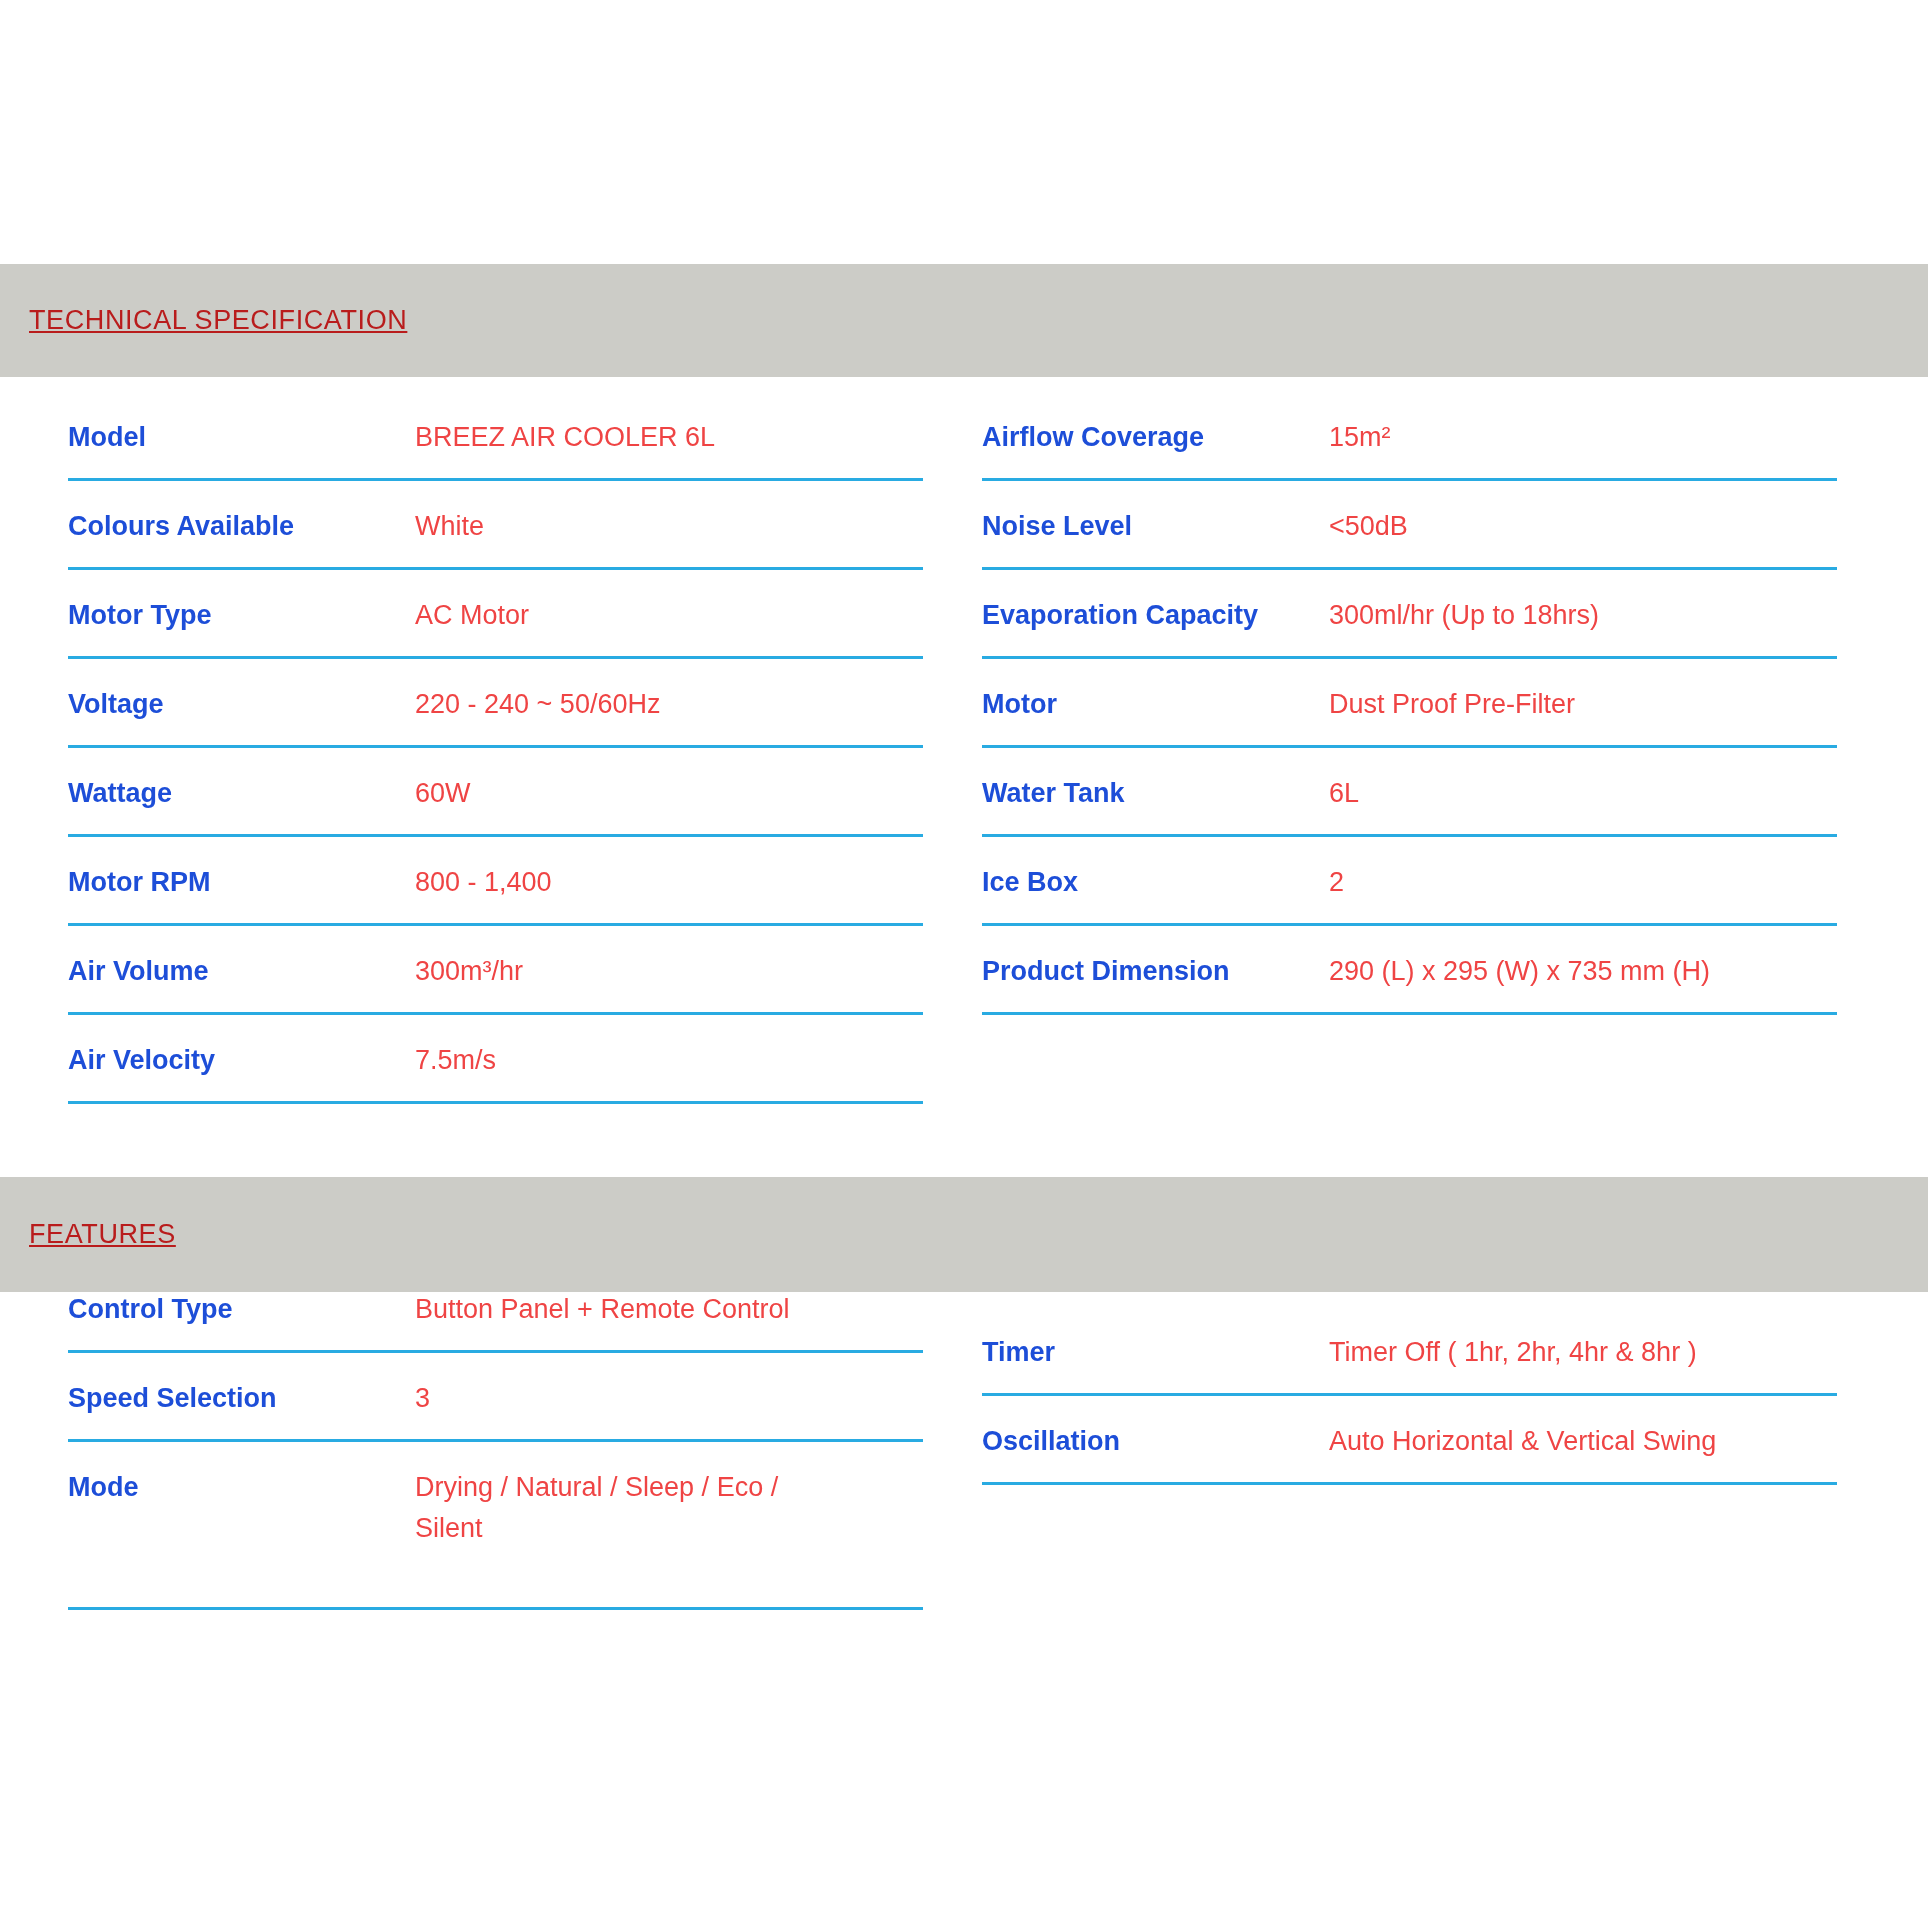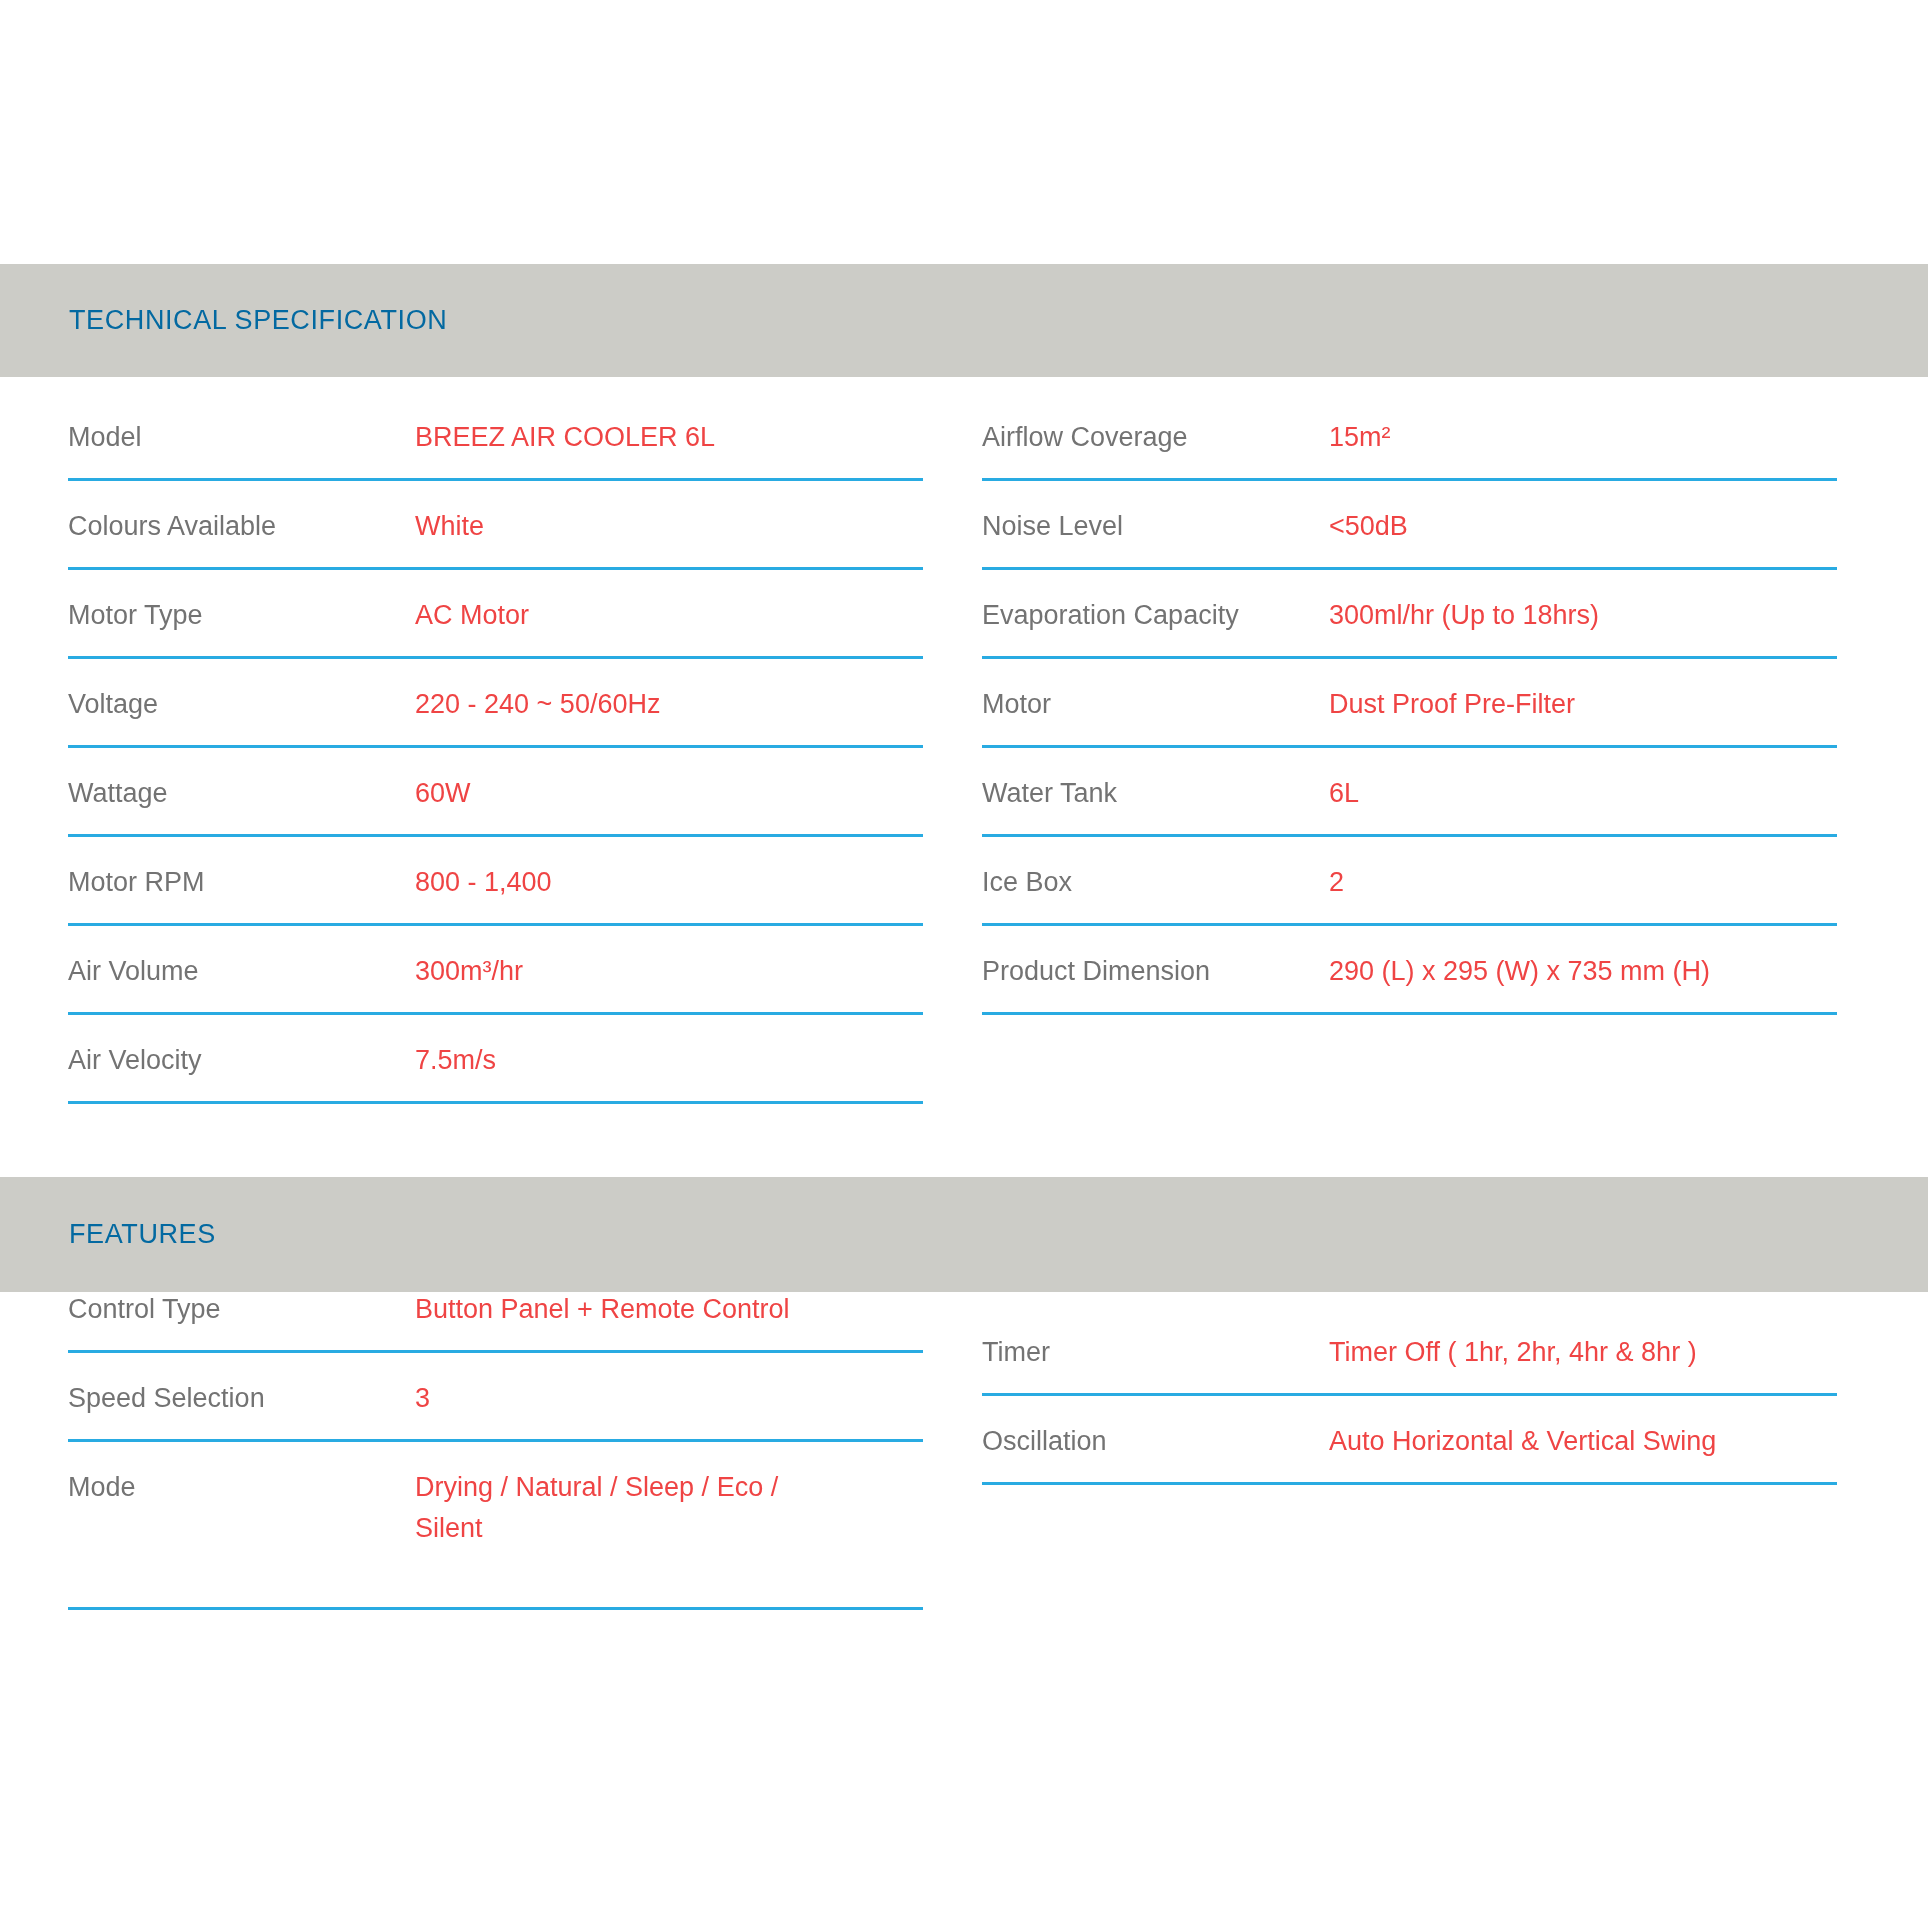--- a/index.html
+++ b/index.html
@@ -18,24 +18,25 @@
   }
   .section-bar {
     position: absolute;
     left: 0;
     width: 1928px;
     background: #ccccc7;
     display: flex;
     align-items: center;
   }
   .section-bar .bar-title {
-    margin-left: 69px;
+    margin-left: 29px;
     font-size: 27px;
     letter-spacing: 0.6px;
-    color: #0369a1;
+    color: #b91c1c;
+    text-decoration: underline;
   }
   #spec-bar { top: 264px; height: 113px; }
   #features-bar { top: 1177px; height: 115px; }
 
   .col {
     position: absolute;
     width: 855px;
   }
   #spec-left  { left: 68px;   top: 392px; }
   #spec-right { left: 982px; top: 392px; }
@@ -49,22 +50,22 @@
     border-bottom: 3.8px solid #29abe2;
     display: flex;
     align-items: flex-start;
     font-size: 27px;
     line-height: 41px;
   }
   .row.tall { height: 168px; }
   .row .label {
     width: 347px;
     flex-shrink: 0;
-    font-weight: normal;
-    color: #737373;
+    font-weight: bold;
+    color: #1d4ed8;
     white-space: nowrap;
   }
   .row .value {
     flex: 1;
     color: #ef4444;
     white-space: pre-line;
   }
 </style>
 </head>
 <body>

